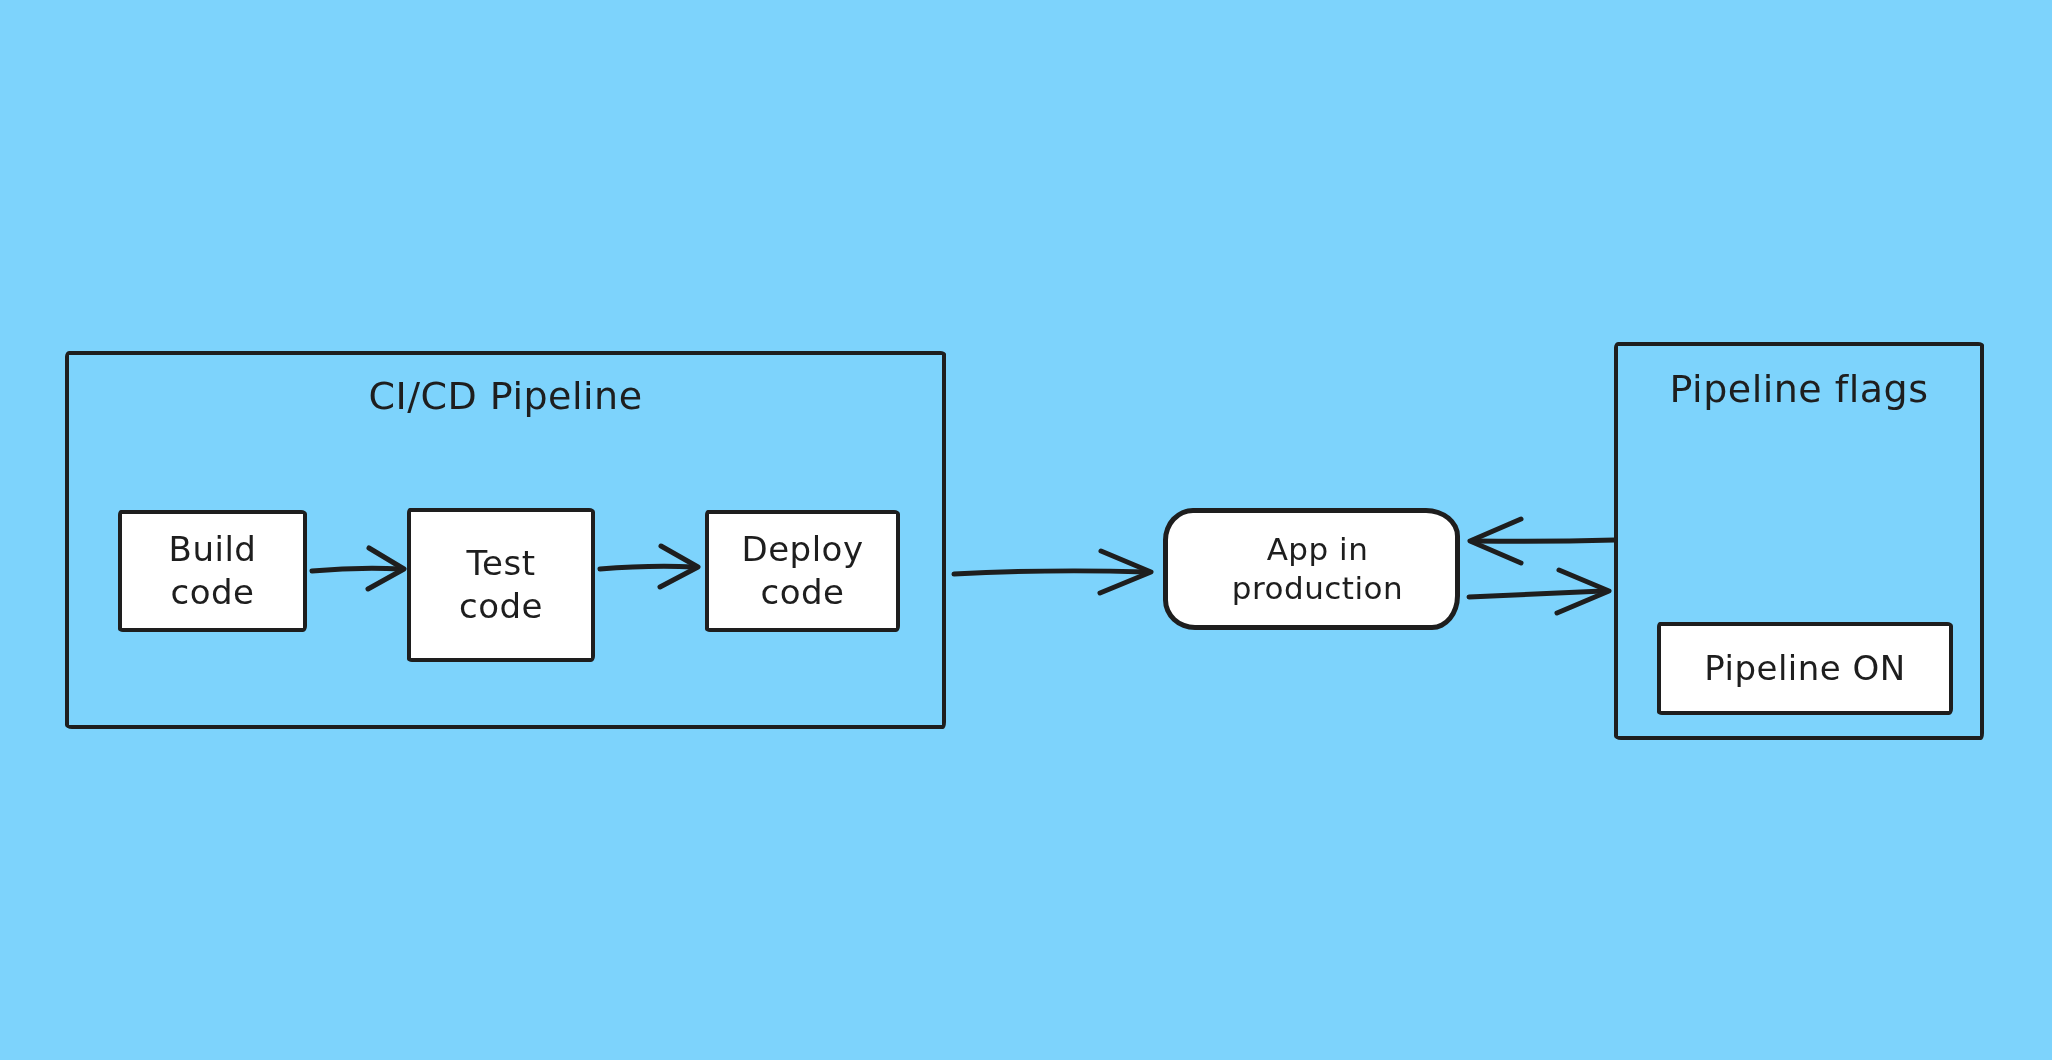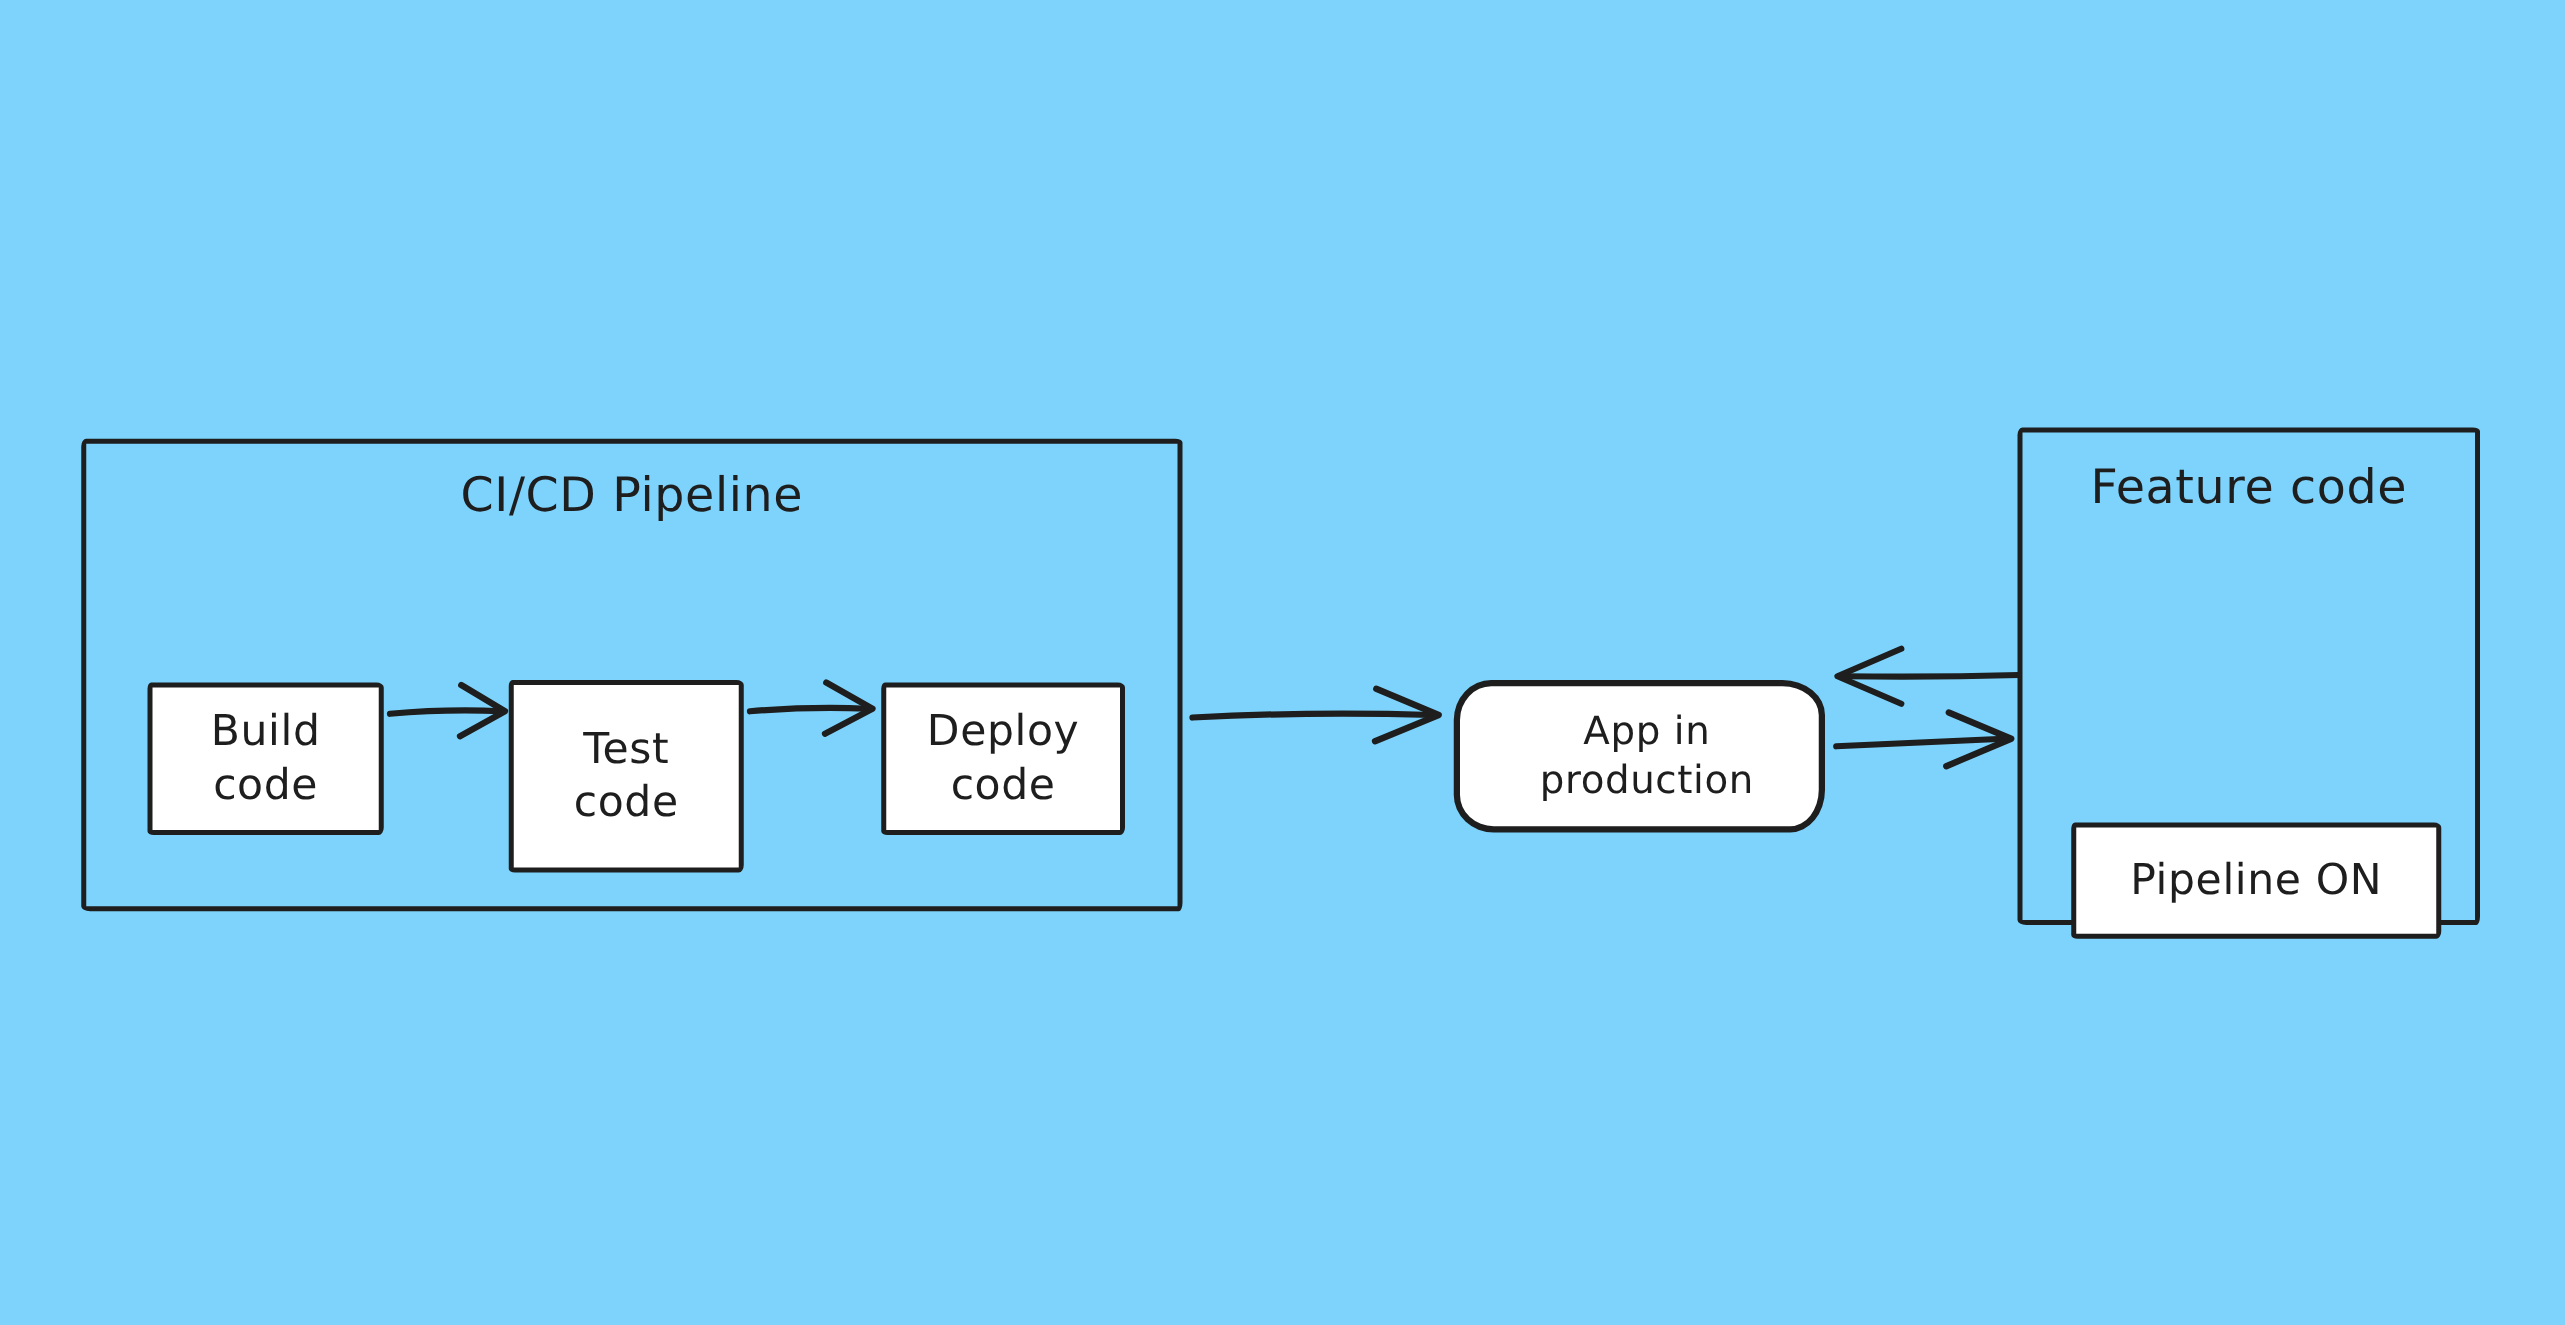--- a/index.html
+++ b/index.html
@@ -31,21 +31,20 @@
   .node {
     position: absolute;
     box-sizing: border-box;
     border: 4px solid #1e1e1e;
     background: #ffffff;
     border-radius: 3px 6px 4px 5px / 5px 4px 6px 3px;
     display: flex;
     align-items: center;
     justify-content: center;
     text-align: center;
-    margin-top: 36px;
   }
   .node .lbl {
     font-size: 34px;
     line-height: 43px;
     letter-spacing: 0.5px;
   }
   .step .lbl { max-width: 130px; }
   .app-node {
     border-width: 5px;
     border-radius: 30px 34px 28px 32px / 32px 28px 34px 30px;
@@ -89,21 +88,21 @@
 
   <div class="node step" style="left:705px; top:510px; width:195px; height:122px;">
     <span class="lbl">Deploy code</span>
   </div>
 
   <div class="node app-node" style="left:1163px; top:508px; width:297px; height:122px;">
     <span class="lbl">App in production</span>
   </div>
 
   <section class="box" style="left:1614px; top:342px; width:370px; height:398px;">
-    <div class="group-title" style="top:20px;">Feature code</div>
+    <div class="group-title" style="top:20px;">Pipeline flags</div>
   </section>
 
 
   <div class="node flag-node" style="left:1657px; top:622px; width:296px; height:93px;">
     <span class="lbl">Pipeline ON</span>
   </div>
 
   <svg class="edges" width="2052" height="1060" viewBox="0 0 2052 1060">
 
     <g>

